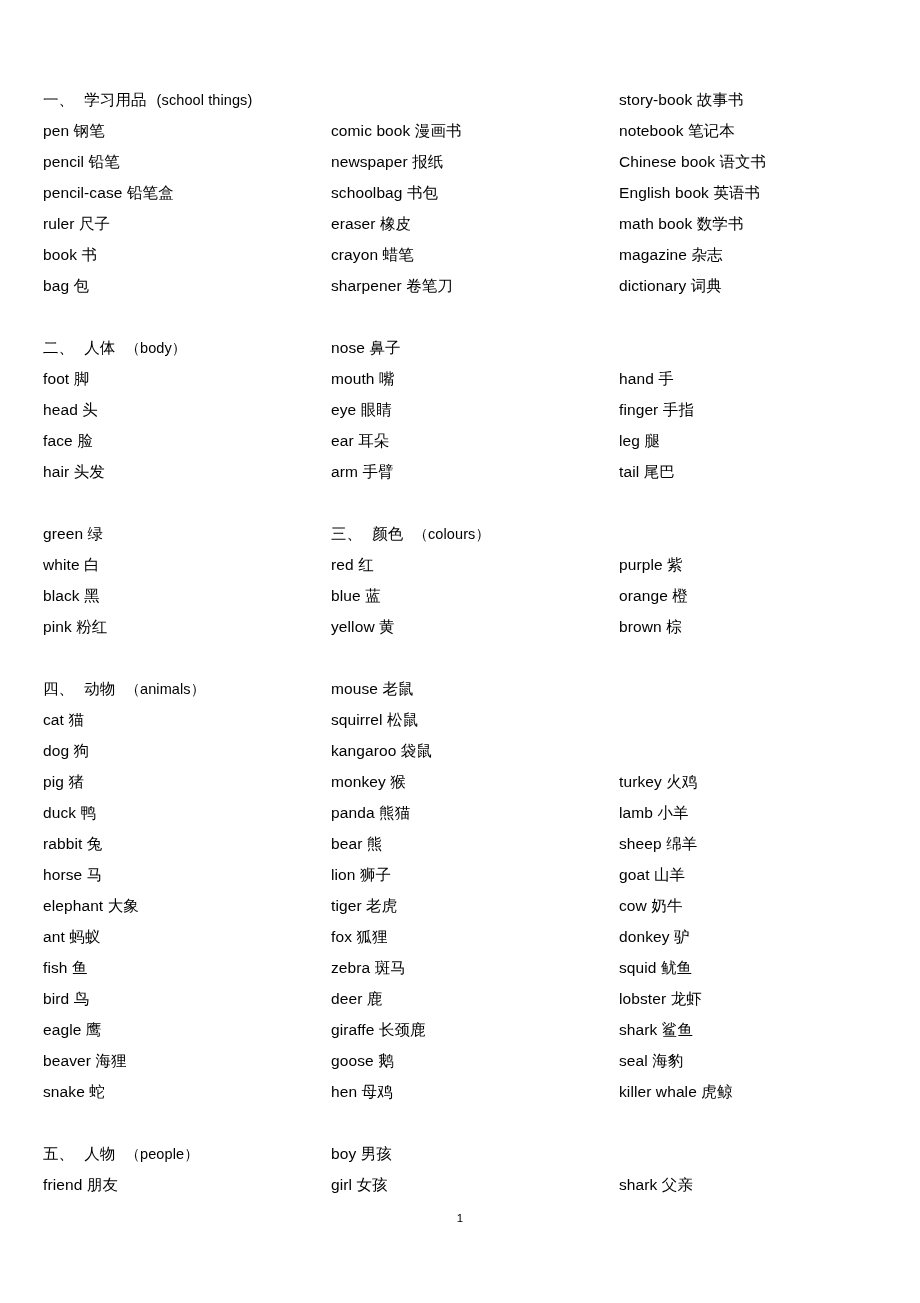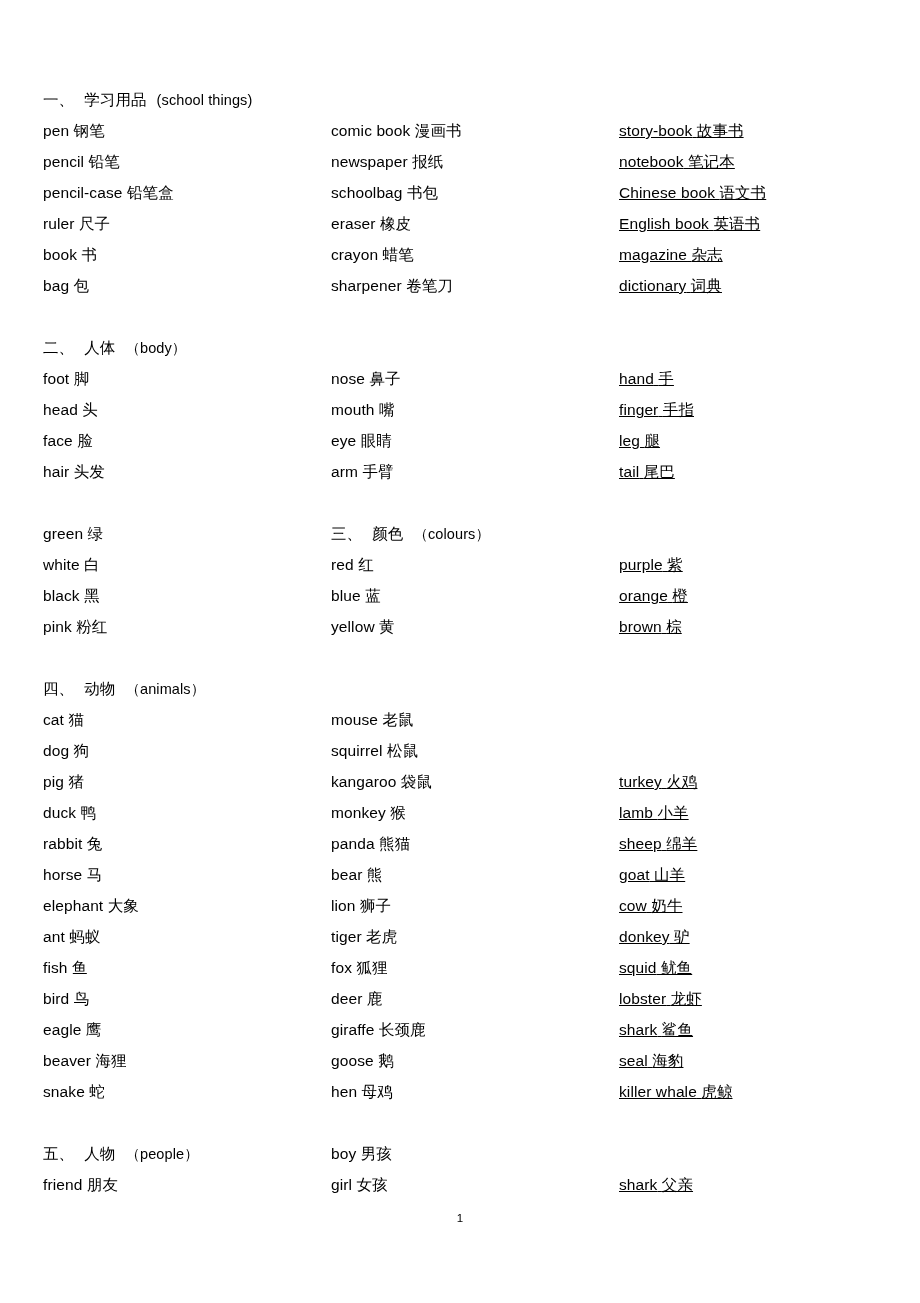--- a/index.html
+++ b/index.html
@@ -30,21 +30,20 @@
     align-items: flex-end;
     margin-bottom: 31px;
   }
   .col {
     width: 288px;
     flex: 0 0 288px;
   }
   .col.c3 {
     width: 264px;
     flex: 0 0 264px;
-    text-decoration: underline;
   }
   .entry {
     height: 31px;
     line-height: 31px;
     font-size: 15.5px;
     white-space: nowrap;
     letter-spacing: 0.1px;
   }
   .entry.head {
     letter-spacing: 0.1px;
@@ -94,36 +93,38 @@
           <div class="entry"><span>schoolbag</span> <span class="cn">书包</span></div>
           <div class="entry"><span>eraser</span> <span class="cn">橡皮</span></div>
           <div class="entry"><span>crayon</span> <span class="cn">蜡笔</span></div>
           <div class="entry"><span>sharpener</span> <span class="cn">卷笔刀</span></div>
         </div>
         <div class="col c3">
           <div class="entry"><span>story-book</span> <span class="cn">故事书</span></div>
           <div class="entry"><span>notebook</span> <span class="cn">笔记本</span></div>
           <div class="entry"><span>Chinese book</span> <span class="cn">语文书</span></div>
           <div class="entry"><span>English book</span> <span class="cn">英语书</span></div>
+          <div class="entry"><span>math book</span> <span class="cn">数学书</span></div>
           <div class="entry"><span>magazine</span> <span class="cn">杂志</span></div>
           <div class="entry"><span>dictionary</span> <span class="cn">词典</span></div>
         </div>
       </div>
       <div class="section">
         <div class="col">
           <div class="entry head"><span class="num">二、</span><span class="sp"></span><span class="cn">人体</span><span class="sp"></span><span class="en-paren">（body）</span></div>
           <div class="entry"><span>foot</span> <span class="cn">脚</span></div>
           <div class="entry"><span>head</span> <span class="cn">头</span></div>
           <div class="entry"><span>face</span> <span class="cn">脸</span></div>
           <div class="entry"><span>hair</span> <span class="cn">头发</span></div>
         </div>
         <div class="col">
           <div class="entry"><span>nose</span> <span class="cn">鼻子</span></div>
           <div class="entry"><span>mouth</span> <span class="cn">嘴</span></div>
           <div class="entry"><span>eye</span> <span class="cn">眼睛</span></div>
+          <div class="entry"><span>ear</span> <span class="cn">耳朵</span></div>
           <div class="entry"><span>arm</span> <span class="cn">手臂</span></div>
         </div>
         <div class="col c3">
           <div class="entry"><span>hand</span> <span class="cn">手</span></div>
           <div class="entry"><span>finger</span> <span class="cn">手指</span></div>
           <div class="entry"><span>leg</span> <span class="cn">腿</span></div>
           <div class="entry"><span>tail</span> <span class="cn">尾巴</span></div>
         </div>
       </div>
       <div class="section">
@@ -165,20 +166,21 @@
         <div class="col">
           <div class="entry"><span>mouse</span> <span class="cn">老鼠</span></div>
           <div class="entry"><span>squirrel</span> <span class="cn">松鼠</span></div>
           <div class="entry"><span>kangaroo</span> <span class="cn">袋鼠</span></div>
           <div class="entry"><span>monkey</span> <span class="cn">猴</span></div>
           <div class="entry"><span>panda</span> <span class="cn">熊猫</span></div>
           <div class="entry"><span>bear</span> <span class="cn">熊</span></div>
           <div class="entry"><span>lion</span> <span class="cn">狮子</span></div>
           <div class="entry"><span>tiger</span> <span class="cn">老虎</span></div>
           <div class="entry"><span>fox</span> <span class="cn">狐狸</span></div>
+          <div class="entry"><span>zebra</span> <span class="cn">斑马</span></div>
           <div class="entry"><span>deer</span> <span class="cn">鹿</span></div>
           <div class="entry"><span>giraffe</span> <span class="cn">长颈鹿</span></div>
           <div class="entry"><span>goose</span> <span class="cn">鹅</span></div>
           <div class="entry"><span>hen</span> <span class="cn">母鸡</span></div>
         </div>
         <div class="col c3">
           <div class="entry"><span>turkey</span> <span class="cn">火鸡</span></div>
           <div class="entry"><span>lamb</span> <span class="cn">小羊</span></div>
           <div class="entry"><span>sheep</span> <span class="cn">绵羊</span></div>
           <div class="entry"><span>goat</span> <span class="cn">山羊</span></div>

